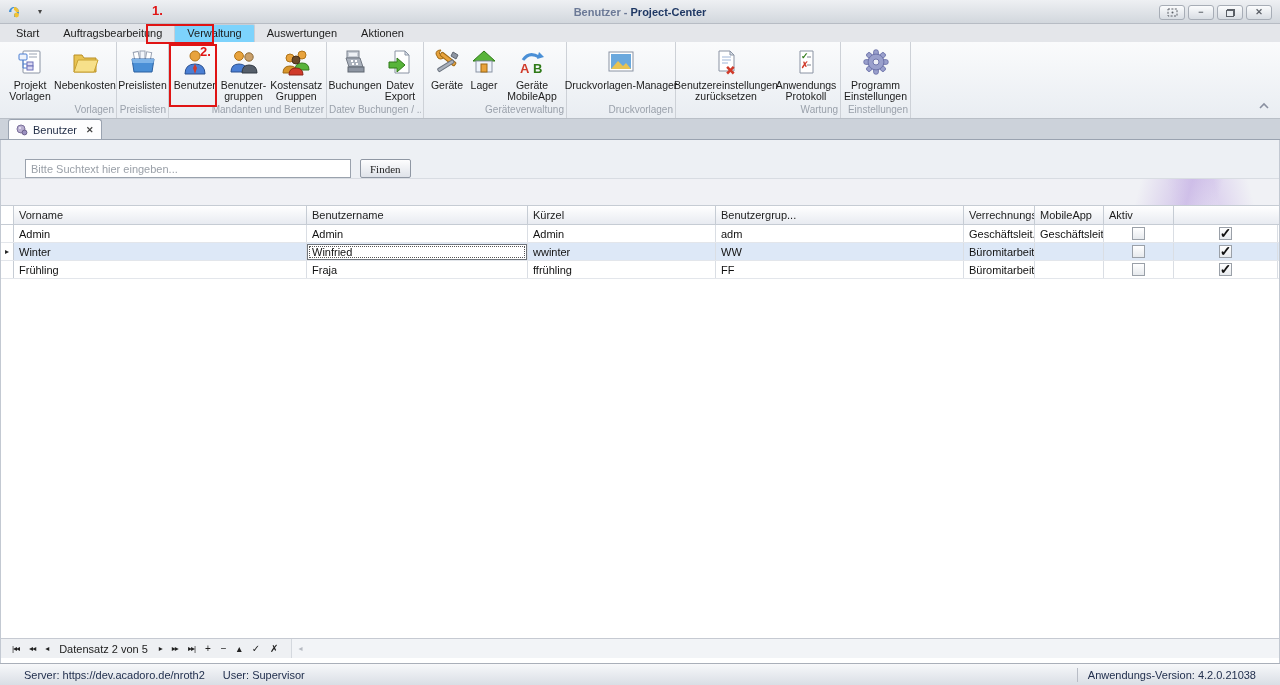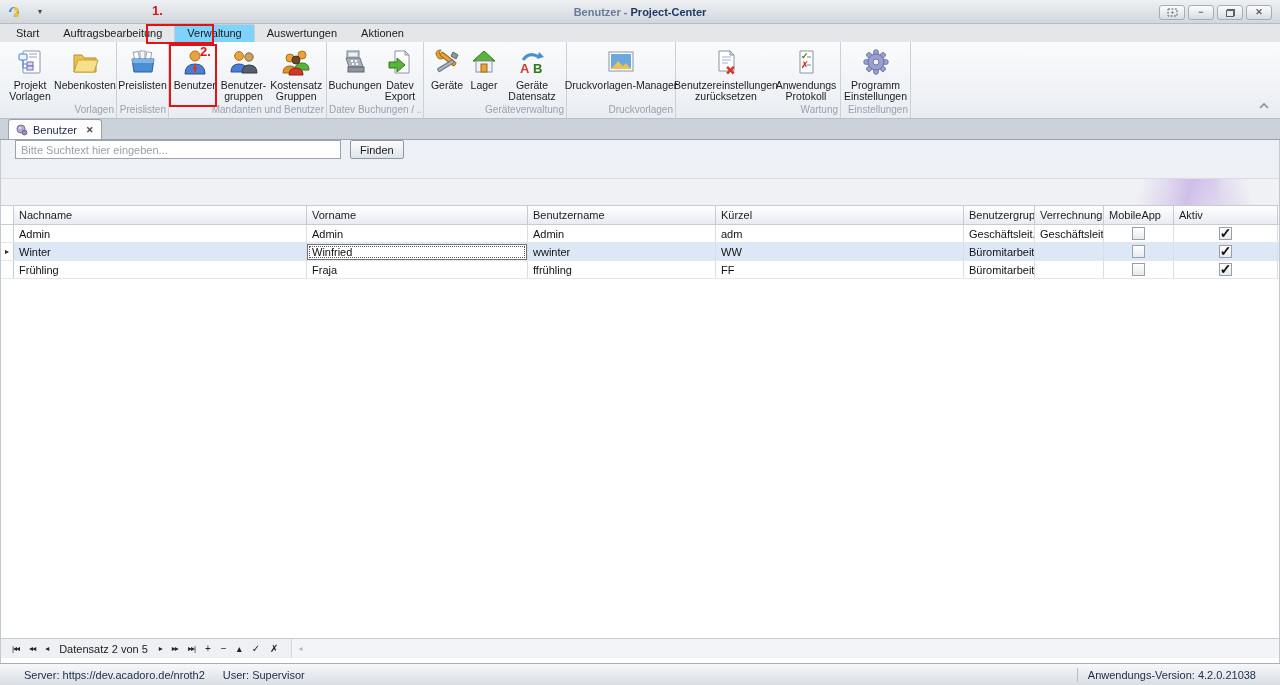--- a/index.html
+++ b/index.html
@@ -39,24 +39,24 @@
   .anno-box { position:absolute; border:2px solid #e01414; z-index:50; pointer-events:none; }
   .anno-label { position:absolute; color:#e01414; font-size:13px; font-weight:bold; z-index:50; pointer-events:none; }
 
   
   .tabstrip { height:21px; background:#ccd2da; display:flex; align-items:flex-end; padding-left:8px; border-bottom:1px solid #9aa3b0; }
   .doctab { display:flex; align-items:center; gap:5px; background:#fdfdfe; border:1px solid #9aa3b0; border-bottom:none; border-radius:3px 3px 0 0; height:20px; padding:0 7px; font-size:11px; color:#1e2a44; }
   .doctab-close { font-size:9px; color:#444; font-weight:bold; margin-left:4px; }
 
   
   .panel { flex:1; background:#fff; display:flex; flex-direction:column; border-left:1px solid #c3c9d2; border-right:1px solid #c3c9d2; }
-  .toolbar { height:38px; background:#edf0f4; display:flex; align-items:flex-start; padding-left:14px; gap:9px; }
+  .toolbar { height:38px; background:#edf0f4; display:flex; align-items:flex-end; padding-left:24px; gap:9px; }
   .searchbox { width:326px; height:19px; border:1px solid #9aa2ad; font-size:11px; padding:0 5px; color:#222; background:#fff; }
   .searchbox::placeholder { color:#9aa0a8; }
-  .findbtn { height:19px; padding:0 9px; font-size:11px; color:#1c1c1c; border:1px solid #8f97a3; border-radius:2px; background:linear-gradient(#fdfdfe,#dfe3e9); }
+  .findbtn { height:19px; padding:0 9px; font-size:11px; color:#1c1c1c; border:1px solid #8f97a3; border-radius:2px; background:linear-gradient(#fdfdfe,#dfe3e9);font-family:Liberation Serif, serif; }
 
   .groupby { height:27px; background:#f0f1f5; border-top:1px solid #d8dce2; position:relative; display:flex; align-items:center; padding-left:10px; overflow:hidden; }
   .groupby-hint { font-size:11px; color:#b3b7bf; }
   .swoosh { position:absolute; right:0; top:0; width:200px; height:100%;
     background:
       linear-gradient(105deg, rgba(186,160,224,0) 30%, rgba(186,160,224,.55) 55%, rgba(186,160,224,0) 70%),
       linear-gradient(75deg, rgba(200,178,232,0) 45%, rgba(200,178,232,.45) 68%, rgba(200,178,232,0) 85%);
   }
 
   
@@ -274,21 +274,21 @@
         </div>
         <div class="ritem" style="width:62px">
           <span class="ricon">
             <svg width="30" height="28" viewBox="0 0 30 28">
                 <path d="M6 12 q6-9 16-3" fill="none" stroke="#4a8fd6" stroke-width="3"></path>
                 <path d="M22 4 l5 5 -7 2 Z" fill="#4a8fd6"></path>
                 <text x="3" y="25" font-size="13" font-weight="bold" fill="#d03a2a" font-family="Liberation Sans,sans-serif">A</text>
                 <text x="16" y="25" font-size="13" font-weight="bold" fill="#2f7a18" font-family="Liberation Sans,sans-serif">B</text>
               </svg>
           </span>
-          <span class="rlabel">Geräte Datensatz</span>
+          <span class="rlabel">Geräte MobileApp</span>
         </div>
       </div>
       <div class="rgroup-caption">Geräteverwaltung</div>
     </div>
 
     <div class="rgroup" style="width:109px">
       <div class="rgroup-items">
         <div class="ritem nowrap" style="width:106px">
           <span class="ricon">
             <svg width="30" height="26" viewBox="0 0 30 26">
@@ -387,21 +387,20 @@
     </div>
 
     <div class="groupby">
       <span class="swoosh"></span>
     </div>
 
     <div class="grid">
 
       <div class="grow header">
         <div class="gcell sel"></div>
-        <div class="gcell">Nachname</div>
         <div class="gcell">Vorname</div>
         <div class="gcell">Benutzername</div>
         <div class="gcell">Kürzel</div>
         <div class="gcell">Benutzergrup...</div>
         <div class="gcell">Verrechnungs...</div>
         <div class="gcell">MobileApp</div>
         <div class="gcell">Aktiv</div>
       </div>
 
       <div class="grow">

